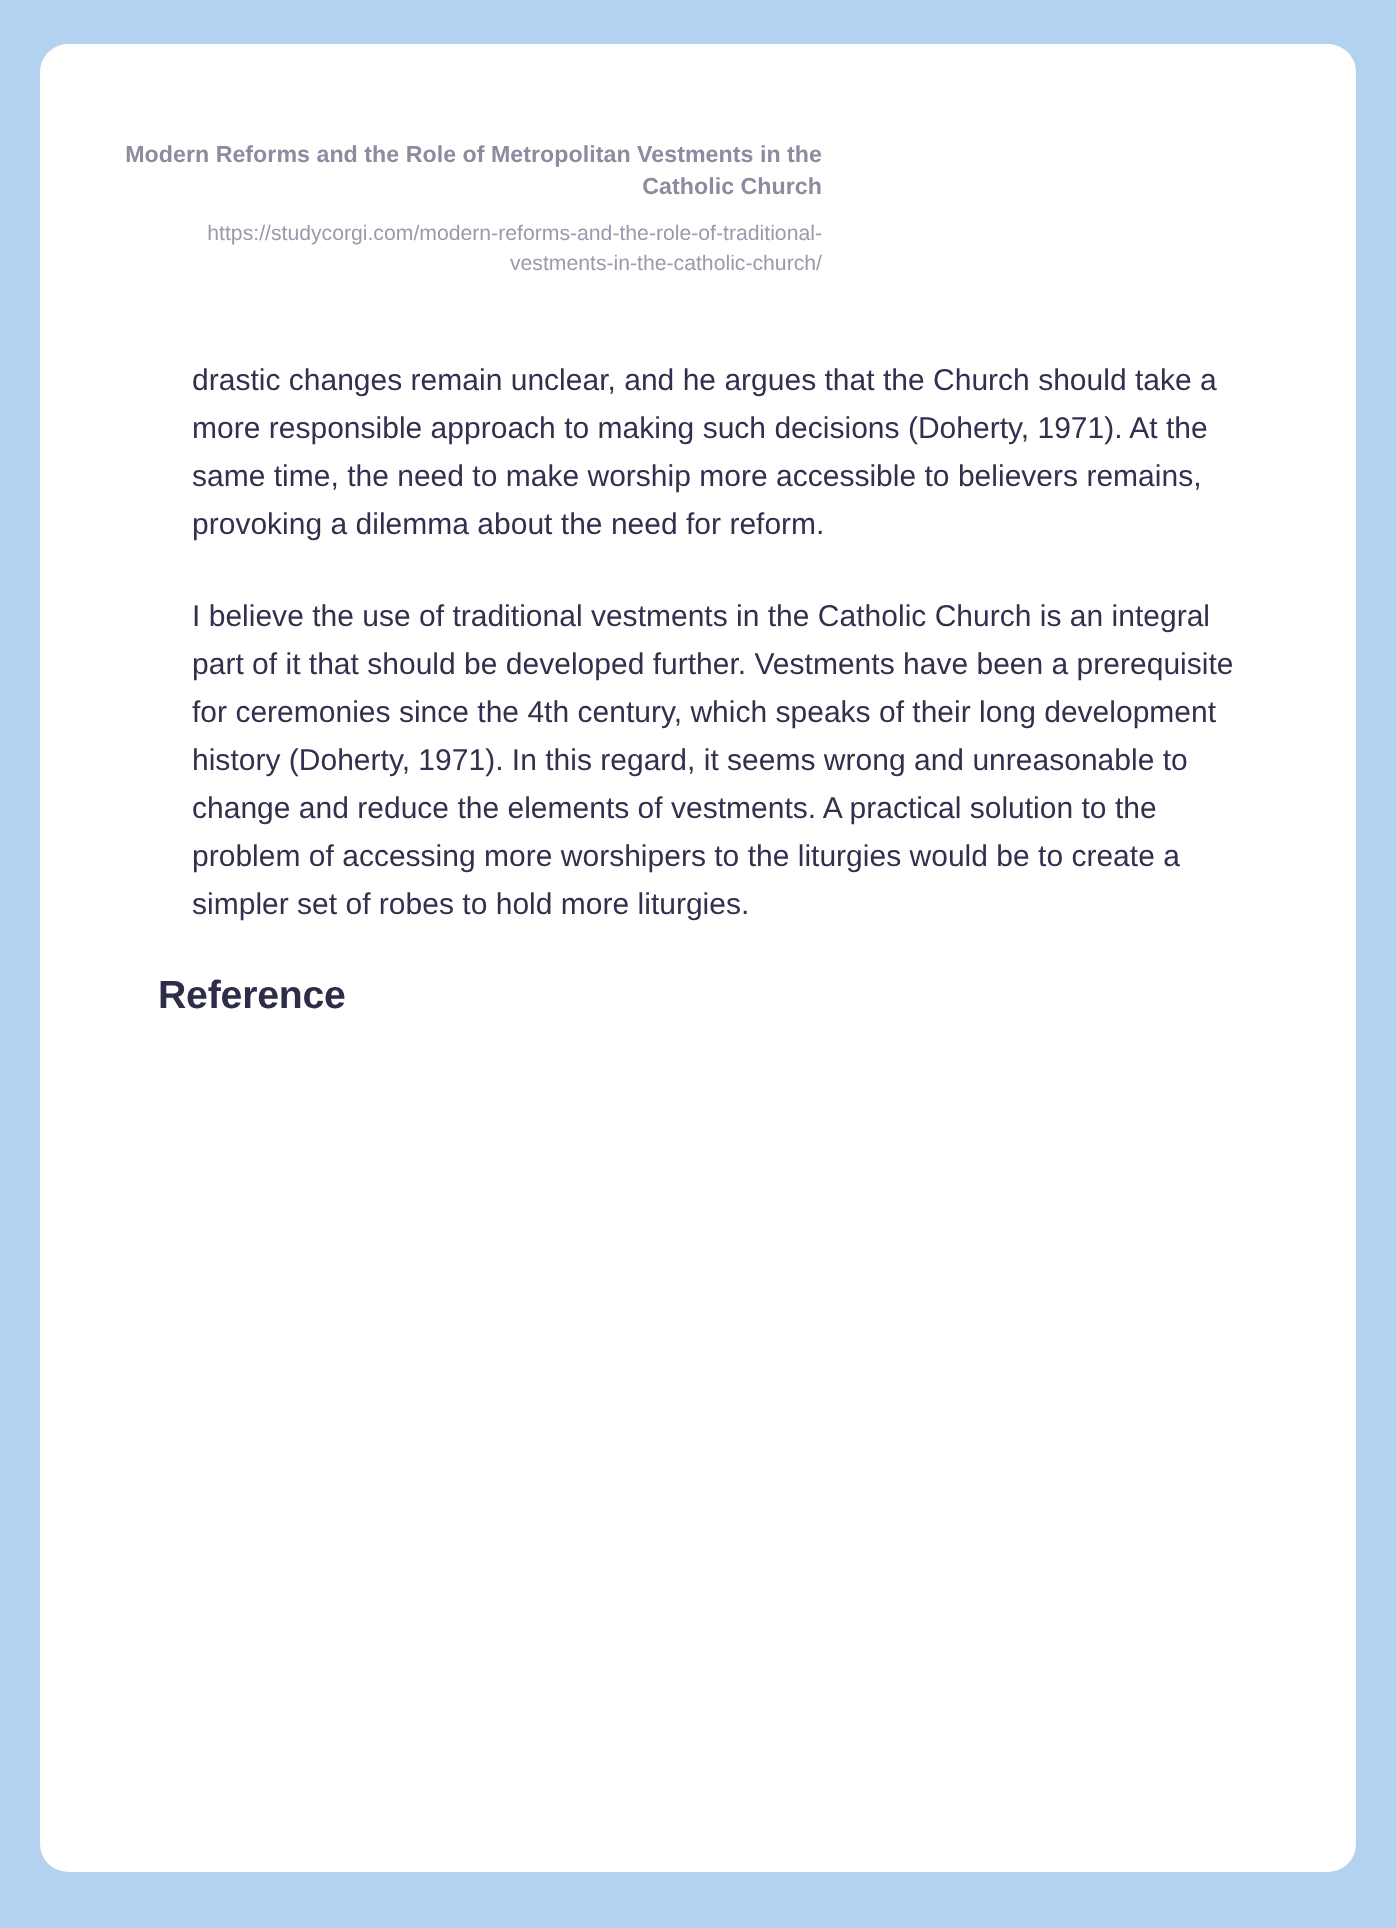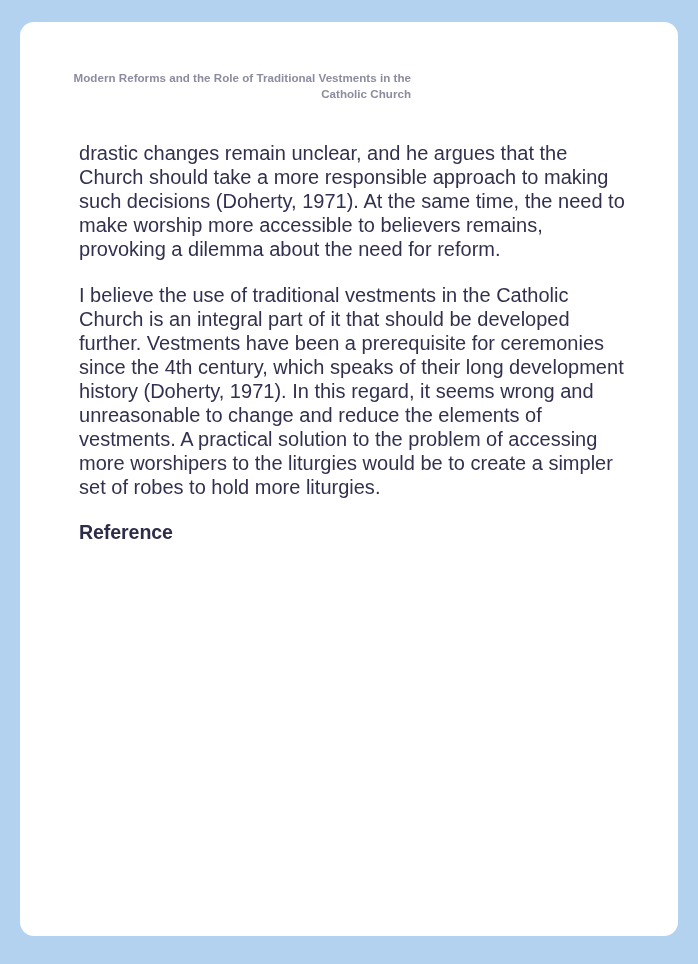--- a/index.html
+++ b/index.html
@@ -77,24 +77,24 @@
     color: #9a9aad;
     word-break: break-word;
   }
 
   
   .doc-body {
     padding: 0 44px 0 59px;
     margin-top: 39px;
   }
   .para {
-    font-size: 20px;
+    font-size: 15px;
     line-height: 24px;
     color: #31314f;
-    margin: 0 0 22px 0;
+    margin: 0 0 22px 17px;
     letter-spacing: 0.005px;
   }
   h2.section-heading {
     font-size: 19.6px;
     font-weight: bold;
     color: #2d2d4a;
     margin: 19px 0 15px 0;
     letter-spacing: -0.1px;
   }
   .reference-block {
@@ -110,21 +110,22 @@
 </style>
 </head>
 <body>
 
 <div class="page-card">
 
   <div class="doc-header">
 
 
     <div class="header-meta">
-      <div class="header-title">Modern Reforms and the Role of Traditional Vestments in the Catholic Church</div>
+      <div class="header-title">Modern Reforms and the Role of Metropolitan Vestments in the Catholic Church</div>
+      <div class="header-url">https://studycorgi.com/modern-reforms-and-the-role-of-traditional-vestments-in-the-catholic-church/</div>
     </div>
 
   </div>
 
   <div class="doc-body">
 
     <p class="para">drastic changes remain unclear, and he argues that the Church should take a more responsible approach to making such decisions (Doherty, 1971). At the same time, the need to make worship more accessible to believers remains, provoking a dilemma about the need for reform.</p>
 
     <p class="para">I believe the use of traditional vestments in the Catholic Church is an integral part of it that should be developed further. Vestments have been a prerequisite for ceremonies since the 4th century, which speaks of their long development history (Doherty, 1971). In this regard, it seems wrong and unreasonable to change and reduce the elements of vestments. A practical solution to the problem of accessing more worshipers to the liturgies would be to create a simpler set of robes to hold more liturgies.</p>
 

